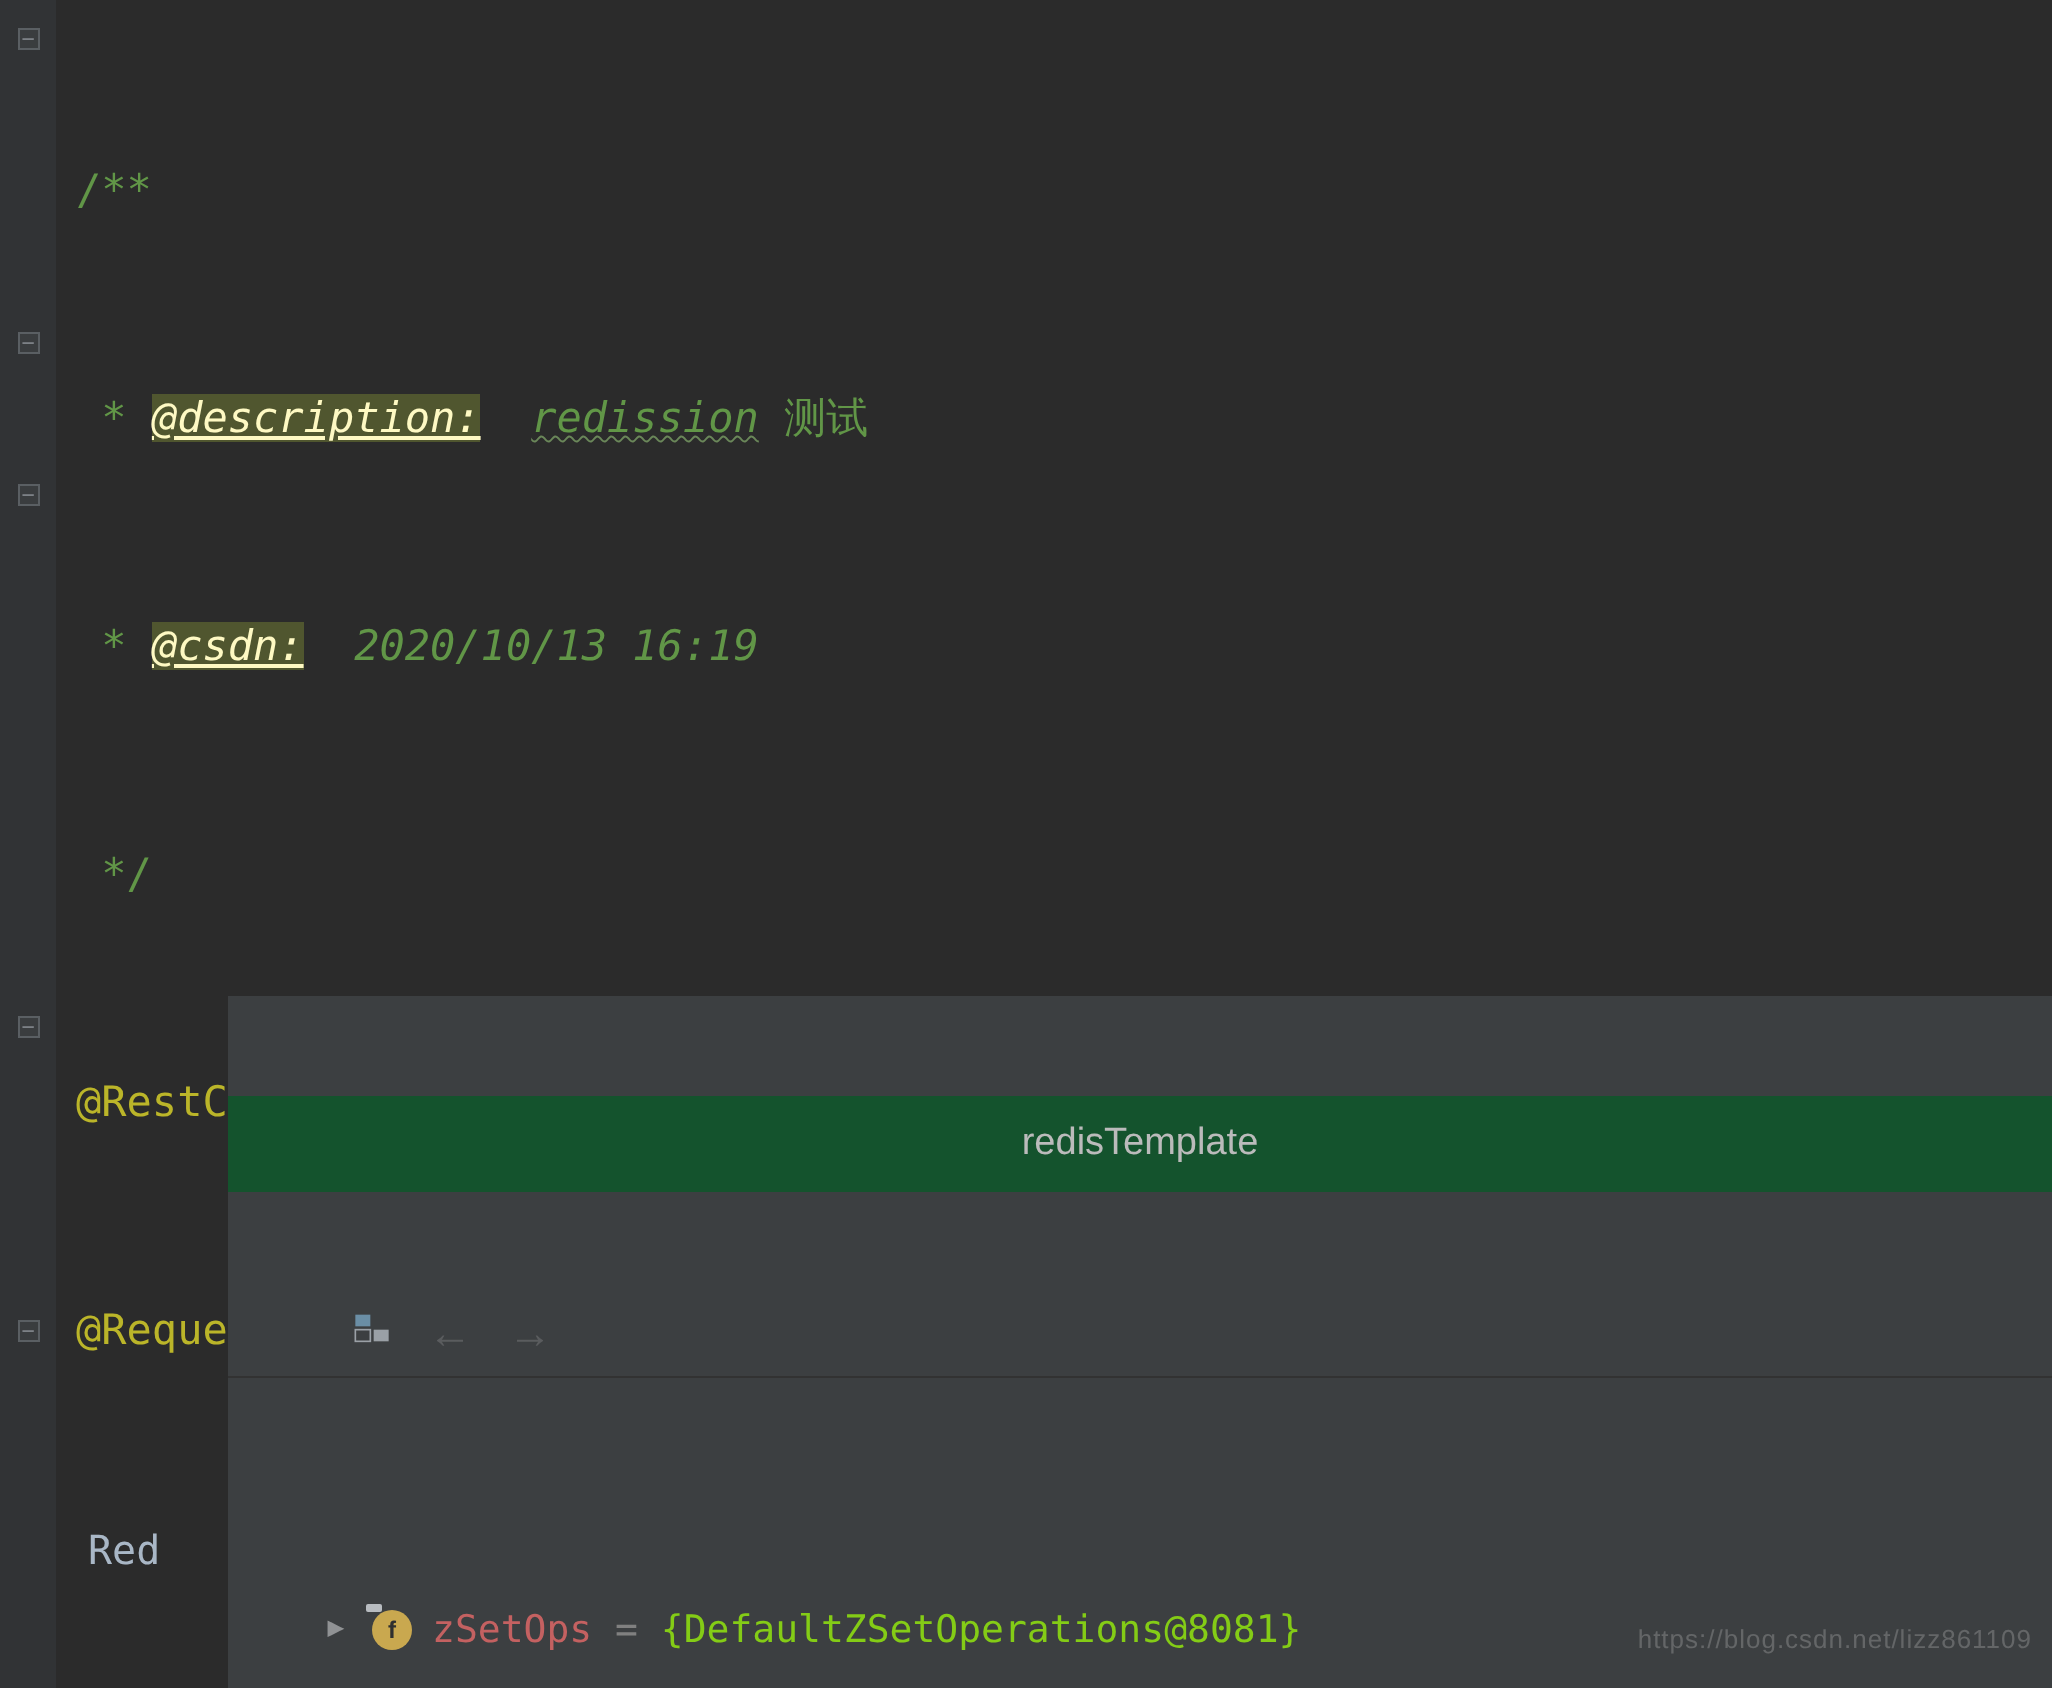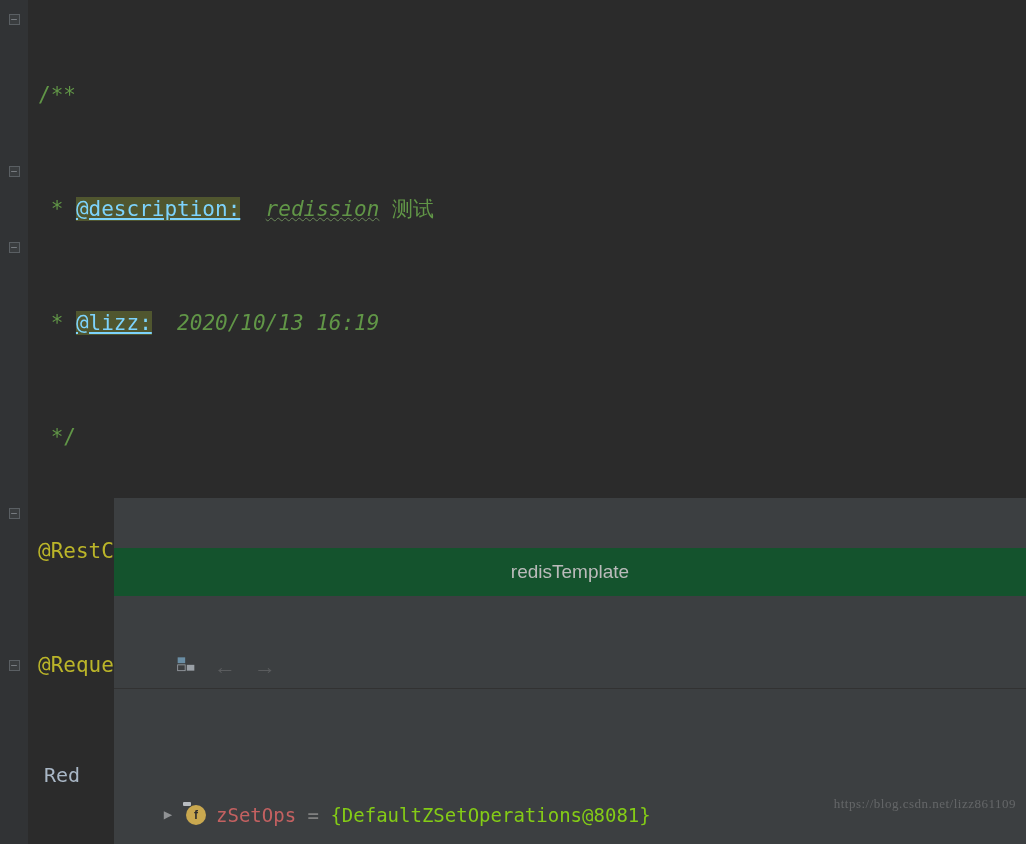--- a/index.html
+++ b/index.html
@@ -46,21 +46,21 @@
   }
   .code-area {
     flex: 1;
     padding-left: 10px;
     position: relative;
     white-space: pre;
     overflow: hidden;
   }
   .line { height: 38px; }
   .dc { color: #619647; } 
-  .dc-tag { color: #7dd3fc; text-decoration: underline; }
+  .dc-tag { color: #fef9c3; font-style: italic; text-decoration: underline; }
   .hl { background: #50562f; } 
   .ital { font-style: italic; }
   .wavy { text-decoration: underline wavy #6a8759; text-decoration-thickness: 1px; }
   .anno { color: #bbb529; } 
   .str { color: #6a8759; }
   .cls { color: #a9b7c6; }
 
   
   .debug-panel {
     position: absolute;
@@ -138,24 +138,24 @@
     height:4px;
     background:#b8bcc0;
     border-radius: 1px;
   }
   .varname { color: #c46161; }
   .eq { color: #808080; }
   .val { color: #84cc16; }
   .watermark {
     position: absolute;
     right: 10px;
-    bottom: 21px;
+    bottom: 5px;
     color: rgba(220,220,220,0.25);
     font-size: 13px;
-    font-family: Liberation Serif, serif;
+    font-family: Liberation Sans, sans-serif;
     letter-spacing: 0.5px;
     pointer-events: none;
   }
   .bottom-label {
     position: absolute;
     left: 44px;
     top: 756px;
     color: #a9b7c6;
     font-size: 20px;
     font-family: "Menlo","Consolas",monospace;
@@ -195,21 +195,21 @@
     <div class="gutter-cell"></div>
     <div class="gutter-cell"></div>
     <div class="gutter-cell">
         <span class="fold-icon">−</span>
       </div>
   </div>
 
   <div class="code-area">
     <div class="line"><span class="dc">/**</span></div>
     <div class="line"><span class="dc"> * </span><span class="dc-tag hl">@description:</span><span class="dc">  </span><span class="dc ital wavy">redission</span><span class="dc"> </span><span class="dc">测试</span></div>
-    <div class="line"><span class="dc"> * </span><span class="dc-tag hl">@lizz:</span><span class="dc">  </span><span class="dc ital">2020/10/13 16:19</span></div>
+    <div class="line"><span class="dc"> * </span><span class="dc-tag hl">@csdn:</span><span class="dc">  </span><span class="dc ital">2020/10/13 16:19</span></div>
     <div class="line"><span class="dc"> </span><span class="dc">*/</span></div>
     <div class="line"><span class="anno">@RestController</span></div>
     <div class="line"><span class="anno">@RequestMapping</span><span class="cls">(</span><span class="str">"redis"</span><span class="cls">)</span></div>
     
     
     
     
     
     
     

